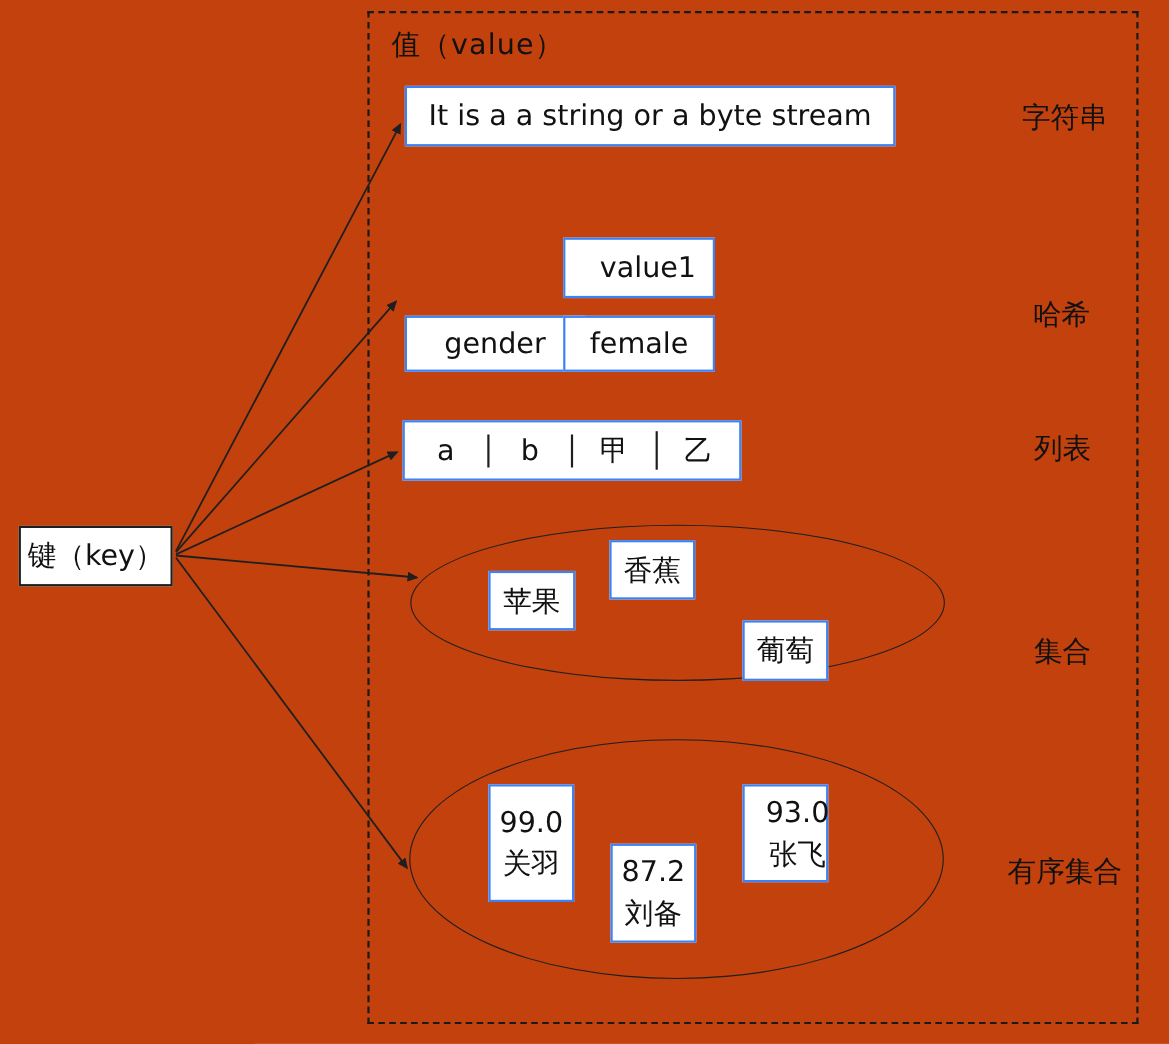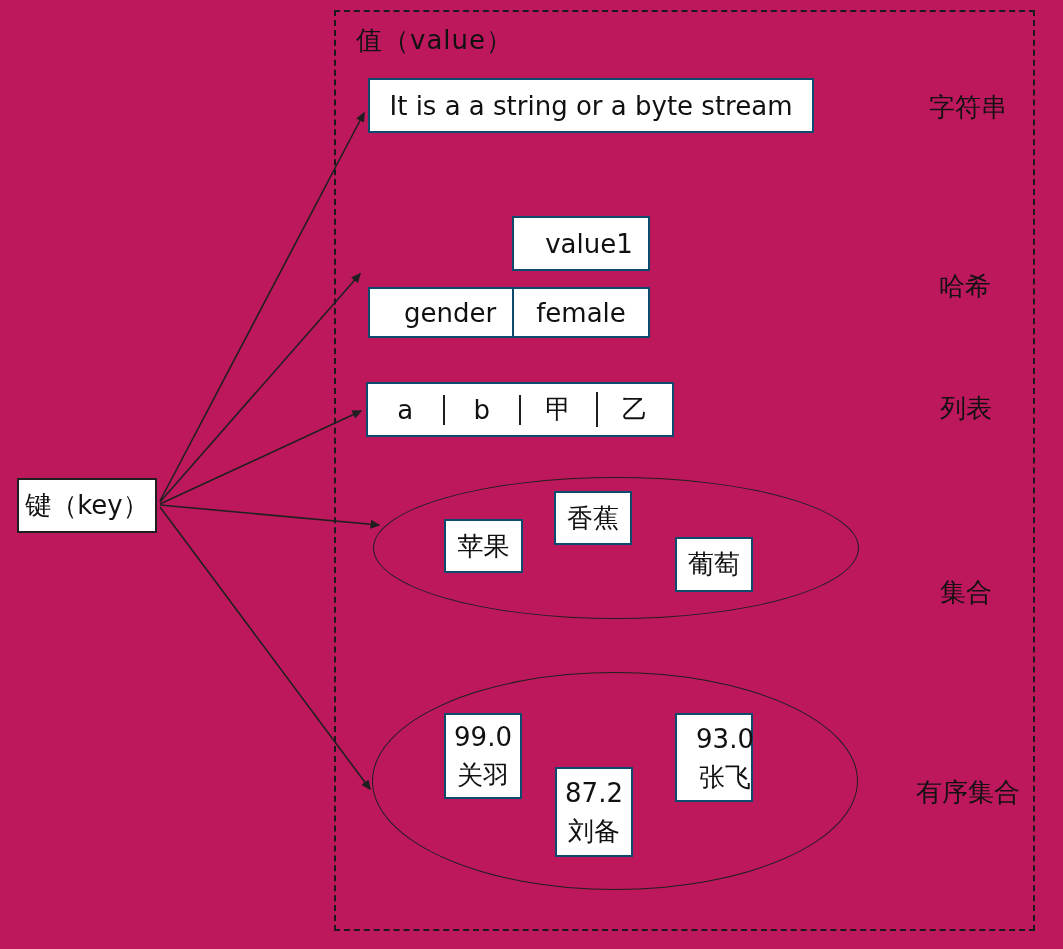--- a/index.html
+++ b/index.html
@@ -1,28 +1,28 @@
 <!DOCTYPE html>
 <html><head>
 <meta charset="utf-8">
 <style>
   html,body{margin:0;padding:0;background:#ffffff;}
   .canvas{
-    position:relative;width:1063px;height:949px;background:#be185d;overflow:hidden;
+    position:relative;width:1063px;height:949px;background:#c2410c;overflow:hidden;
     font-family:"DejaVu Sans","Liberation Sans",sans-serif;color:#111111;
   }
   .abs{position:absolute;box-sizing:border-box;}
   .value-region{
     border:2px dashed #1a1a1a;background:transparent;
   }
   .value-label{
     font-size:26px;font-weight:500;letter-spacing:1px;white-space:nowrap;
   }
   .node-box{
-    border:2px solid #0c4a6e;background:#ffffff;
+    border:2px solid #3b82f6;background:#ffffff;
     display:flex;align-items:center;justify-content:center;
     font-size:26px;white-space:nowrap;
   }
   .key-box{
     border:2.5px solid #1f1f1f;
   }
   .cell-row{display:flex;}
   .list-cell{
     flex:1;border-right:2px solid #1f1f1f;
     display:flex;align-items:center;justify-content:center;
@@ -75,24 +75,24 @@
   <div class="abs node-box cell-row" style="left:366px;top:382px;width:308px;height:55px;padding:0;">
     <div class="list-cell">a</div>
     <div class="list-cell">b</div>
     <div class="list-cell">甲</div>
     <div class="list-cell">乙</div>
   </div>
 
   <div class="abs ellipse" style="left:373px;top:477px;width:486px;height:142px;"></div>
   <div class="abs node-box" style="left:444px;top:519px;width:79px;height:54px;">苹果</div>
   <div class="abs node-box" style="left:554px;top:491px;width:78px;height:54px;">香蕉</div>
-  <div class="abs node-box" style="left:675px;top:537px;width:78px;height:55px;">葡萄</div>
+  <div class="abs node-box" style="left:675px;top:564px;width:78px;height:55px;">葡萄</div>
 
   <div class="abs ellipse" style="left:372px;top:672px;width:486px;height:218px;"></div>
-  <div class="abs node-box zset-item" style="left:444px;top:713px;width:78px;height:86px;">
+  <div class="abs node-box zset-item" style="left:444px;top:713px;width:78px;height:107px;">
     <span>99.0</span>
     <span>关羽</span>
   </div>
   <div class="abs node-box zset-item" style="left:555px;top:767px;width:78px;height:90px;">
     <span>87.2</span>
     <span>刘备</span>
   </div>
   <div class="abs node-box zset-item" style="left:675px;top:713px;width:78px;height:89px;padding-left:22px;">
     <span>93.0</span>
     <span>张飞</span>

